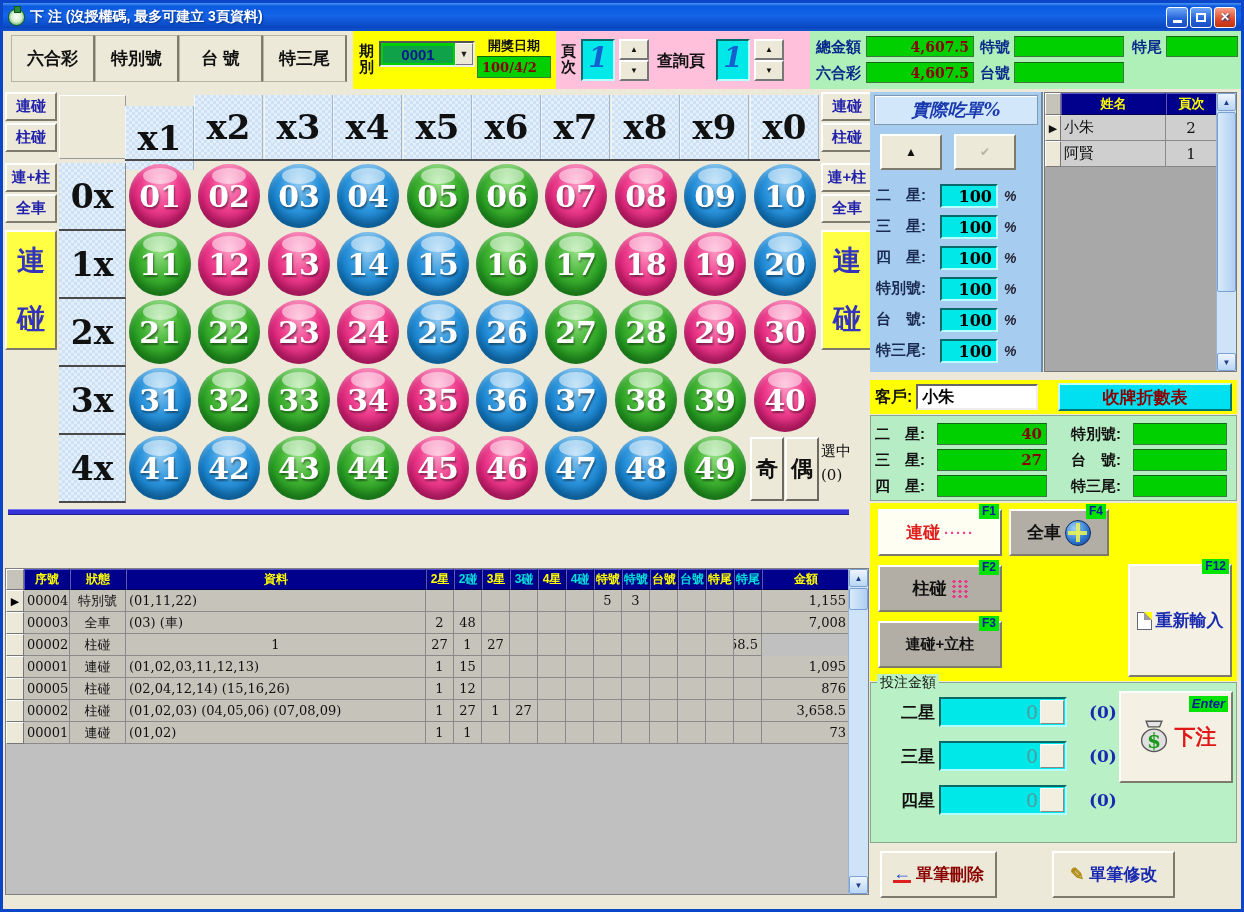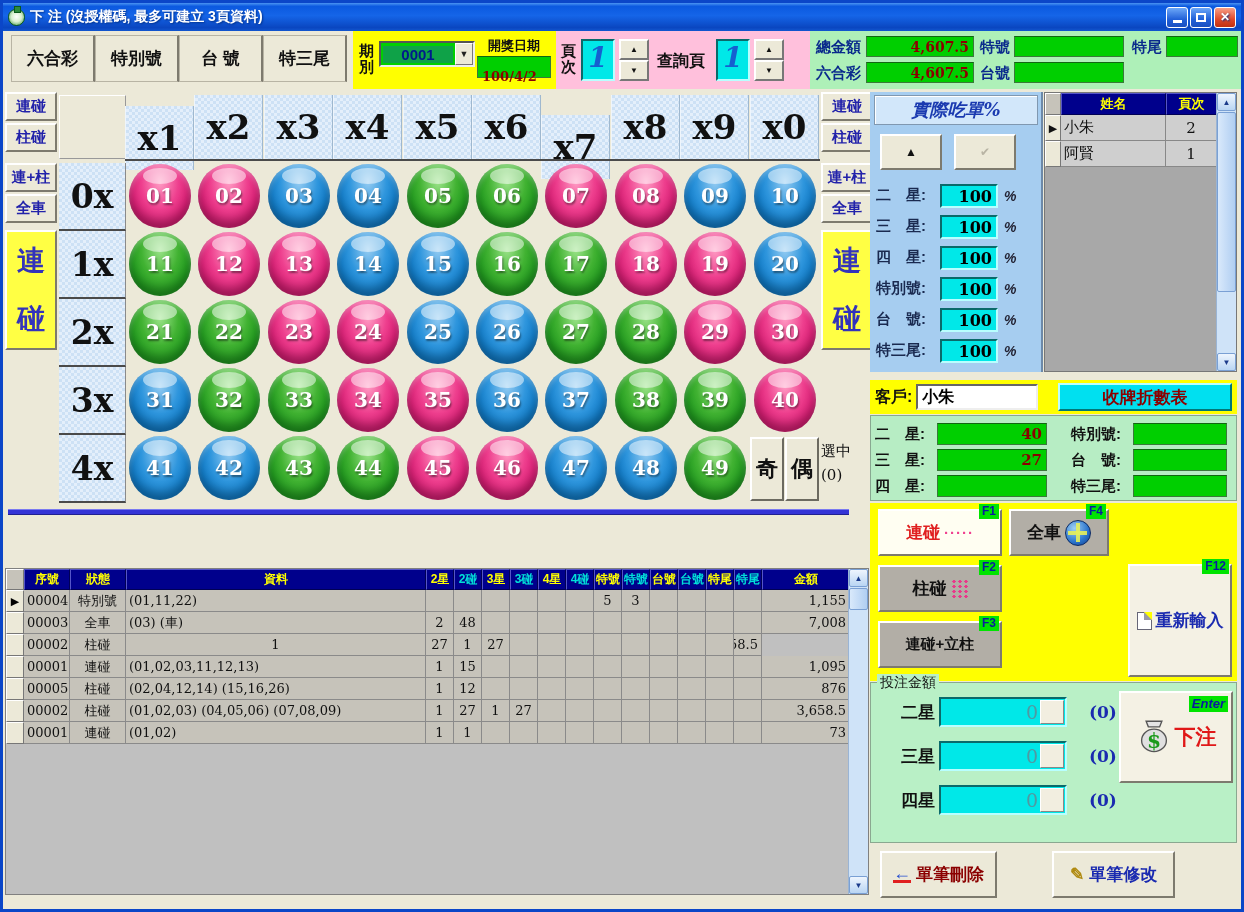--- a/index.html
+++ b/index.html
@@ -50,21 +50,21 @@
     display:flex;align-items:center;justify-content:center;font-size:28px;font-weight:bold;color:#3333bb;
     font-family:"DejaVu Serif",serif;width:52px;line-height:58px;text-align:center;white-space:normal;word-break:break-all;padding:0 11px;}
   
   .chk{background-color:#cde1f5;background-image:linear-gradient(45deg,#e4effb 25%,transparent 25%,transparent 75%,#e4effb 75%),
     linear-gradient(45deg,#e4effb 25%,transparent 25%,transparent 75%,#e4effb 75%);background-size:6px 6px;background-position:0 0,3px 3px;}
   .gh{display:flex;align-items:center;justify-content:center;font-family:"DejaVu Serif",serif;font-weight:bold;
     font-size:34px;color:#111;border-left:1px solid #eef5fc;border-right:1px solid #9fb8cf;}
   .rl{display:flex;align-items:center;justify-content:center;font-family:"DejaVu Serif",serif;font-weight:bold;
     font-size:33px;color:#111;border-bottom:2px solid #4a4a4a;border-right:1px solid #8a8a8a;}
   .ball{position:absolute;width:62px;height:64px;border-radius:50%;display:flex;align-items:center;justify-content:center;
-    color:#fff;font-weight:bold;font-size:20px;font-family:"DejaVu Serif",serif;text-shadow:1px 2px 2px rgba(0,0,0,.45);
+    color:#fff;font-weight:bold;font-size:30px;font-family:"DejaVu Serif",serif;text-shadow:1px 2px 2px rgba(0,0,0,.45);
     box-shadow:inset 0 -8px 10px rgba(0,0,0,.28),inset 0 3px 5px rgba(255,255,255,.3);}
   .ball:before{content:"";position:absolute;top:4px;left:14px;width:34px;height:16px;border-radius:50%;background:rgba(255,255,255,.5);}
   .ball.r{background:radial-gradient(ellipse at 50% 28%,#ff9cc4 0%,#ee3f8e 42%,#d81a72 72%,#99124e 100%);}
   .ball.b{background:radial-gradient(ellipse at 50% 28%,#93cbf2 0%,#2f96dd 42%,#0d7ac8 72%,#0a5694 100%);}
   .ball.g{background:radial-gradient(ellipse at 50% 28%,#9ae388 0%,#41b232 42%,#1d9a1d 72%,#117011 100%);text-align:right;}
   .oe-btn{position:absolute;width:34px;height:64px;background:#ece9d8;border:2px solid;border-color:#fff #6c6a60 #6c6a60 #fff;
     display:flex;align-items:center;justify-content:center;font-size:22px;font-weight:bold;color:#111;}
   .sep-line{background:#3434d6;border-top:1px solid #7a7af0;border-bottom:1px solid #202090;}
   
   .bt{position:absolute;left:2px;top:537px;width:864px;height:327px;background:#c0c0c0;border:1px solid #808080;}
@@ -178,21 +178,21 @@
         <div class="tab" style="left: 260px;">特三尾</div>
       </div>
 
     <div class="a panel-yellow">
       <div class="a stacklbl" style="left:6px;top:12px;">期別</div>
       <div class="a dropdown" style="left:26px;top:10px;width:96px;height:26px;">
         <span class="sel">0001</span>
         <span class="dd-btn">▼</span>
       </div>
       <div class="a" style="left:122px;top:6px;width:78px;font-size:13px;font-weight:bold;color:#111;text-align:center;">開獎日期</div>
-      <div class="a fld-green" style="left:124px;top:25px;width:74px;height:22px;font-size:13px;padding:12px 0 0 4px;">100/4/2</div>
+      <div class="a fld-green" style="left:124px;top:25px;width:74px;height:22px;font-size:13px;padding:3px 0 0 4px;">100/4/2</div>
     </div>
 
     <div class="a panel-pink">
       <div class="a stacklbl" style="left:5px;top:12px;">頁次</div>
       <div class="a fld-cyan" style="left:25px;top:8px;width:34px;height:42px;text-align:center;font-size:28px;font-weight:bold;color:#1560d0;font-family:'DejaVu Serif',serif;font-style:italic;">1</div>
       <div class="a spin" style="left:63px;top:8px;">
         <div>▲</div>
         <div>▼</div>
       </div>
       <div class="a" style="left:101px;top:20px;font-size:16px;font-weight:bold;color:#111;">查詢頁</div>
@@ -236,21 +236,21 @@
     </div>
 
     <div class="a" style="left:56px;top:64px;width:67px;height:64px;background:#ece9d8;border:1px solid;border-color:#fff #999 #999 #fff;"></div>
     <div id="grid-area">
         <div class="a chk gh" style="left: 122px; top: 75px; width: 69px; height: 64px;">x1</div>
         <div class="a chk gh" style="left: 191px; top: 64px; width: 69px; height: 64px;">x2</div>
         <div class="a chk gh" style="left: 261px; top: 64px; width: 69px; height: 64px;">x3</div>
         <div class="a chk gh" style="left: 330px; top: 64px; width: 69px; height: 64px;">x4</div>
         <div class="a chk gh" style="left: 400px; top: 64px; width: 69px; height: 64px;">x5</div>
         <div class="a chk gh" style="left: 469px; top: 64px; width: 69px; height: 64px;">x6</div>
-        <div class="a chk gh" style="left: 538px; top: 64px; width: 69px; height: 64px; margin-top: 20px;">x7</div>
+        <div class="a chk gh" style="left: 538px; top: 64px; width: 69px; height: 64px;">x7</div>
         <div class="a chk gh" style="left: 608px; top: 64px; width: 69px; height: 64px;">x8</div>
         <div class="a chk gh" style="left: 677px; top: 64px; width: 69px; height: 64px;">x9</div>
         <div class="a chk gh" style="left: 747px; top: 64px; width: 69px; height: 64px;">x0</div>
         <div class="a chk rl" style="left: 56px; top: 132px; width: 67px; height: 68px;">0x</div>
         <div class="a chk rl" style="left: 56px; top: 200px; width: 67px; height: 68px;">1x</div>
         <div class="a chk rl" style="left: 56px; top: 268px; width: 67px; height: 68px;">2x</div>
         <div class="a chk rl" style="left: 56px; top: 336px; width: 67px; height: 68px;">3x</div>
         <div class="a chk rl" style="left: 56px; top: 404px; width: 67px; height: 68px;">4x</div>
         <div class="ball r" style="left: 126px; top: 133px;">01</div>
         <div class="ball r" style="left: 195px; top: 133px;">02</div>

